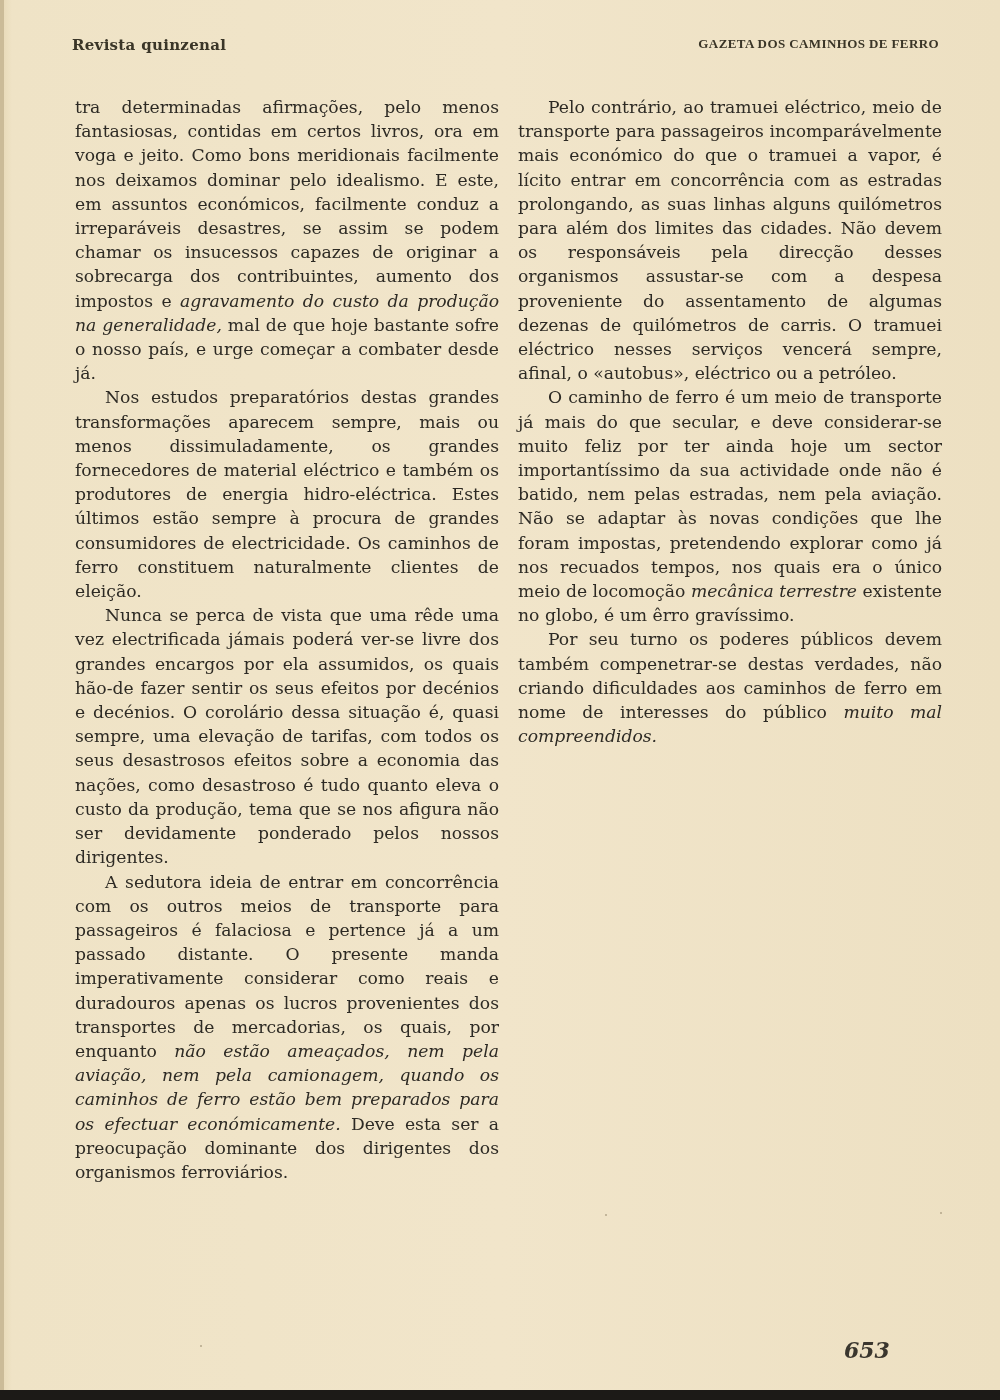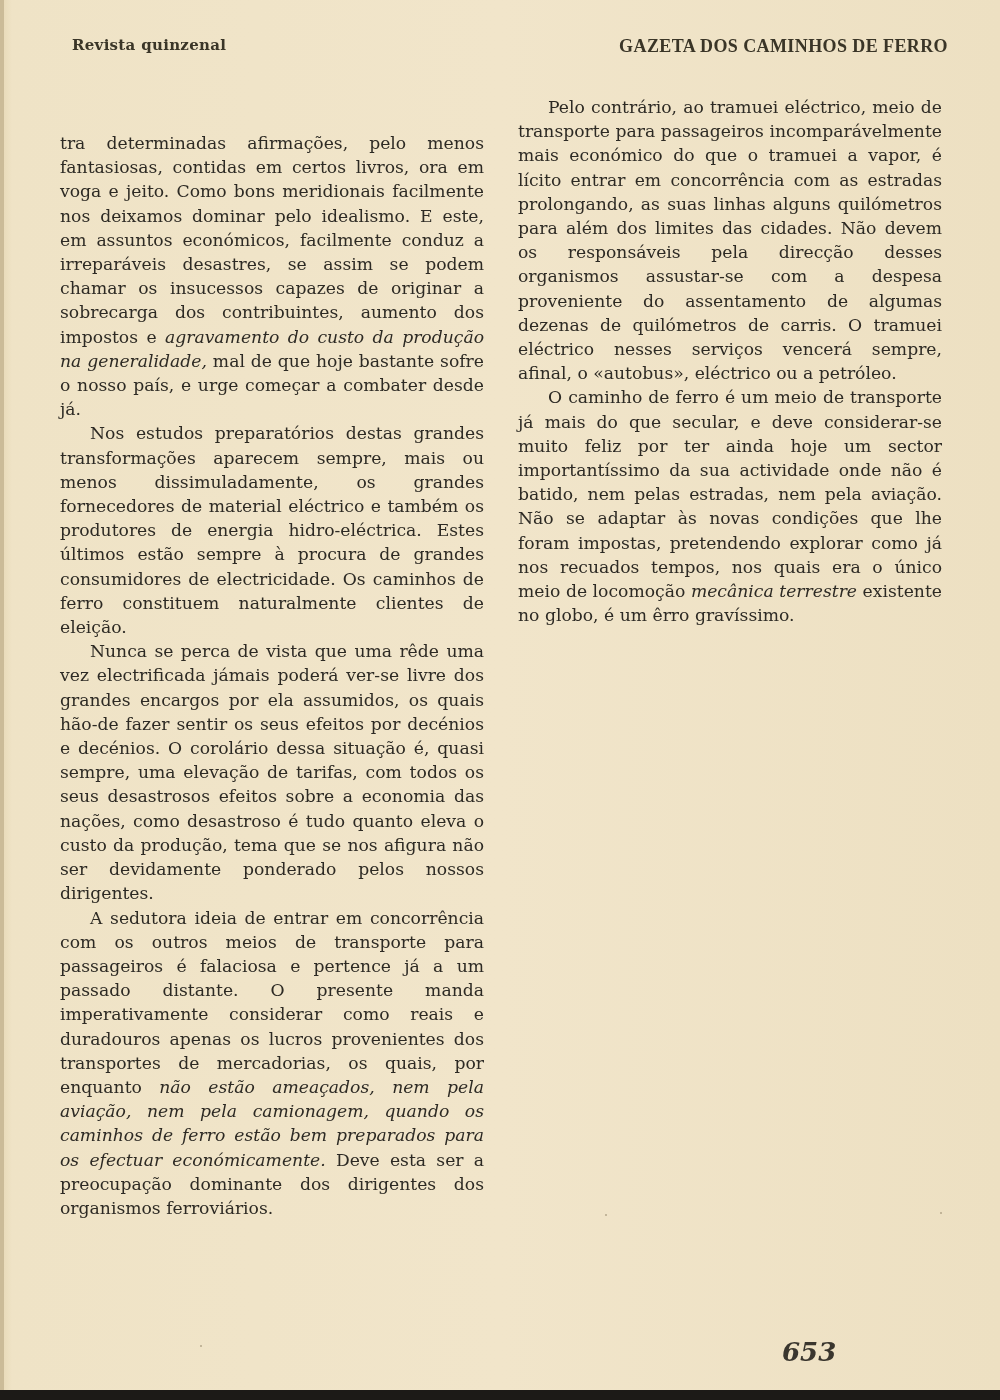--- a/index.html
+++ b/index.html
@@ -45,54 +45,54 @@
     position: absolute;
     left: 0; top: 0;
     font-family: "DejaVu Serif", serif;
     font-weight: bold;
     font-size: 15px;
     color: #3a3527;
     letter-spacing: 0.3px;
   }
   .header-right {
     position: absolute;
-    right: 0; top: 0;
+    right: 9px; top: 0;
     font-family: "Liberation Serif", serif;
     font-weight: bold;
-    font-size: 18px;
+    font-size: 13px;
     color: #3a3527;
     letter-spacing: 0.4px;
   }
   .column {
     position: absolute;
     top: 95px;
     width: 424px;
     font-size: 17.2px;
     line-height: 24.2px;
     text-align: justify;
     hyphens: manual;
   }
-  .col-left { left: 60px; margin-top: 36px; }
+  .col-left { left: 75px; }
   .col-right { left: 518px; }
   .para {
     margin: 0;
     text-indent: 0;
   }
   .para.indent { text-indent: 30px; }
   .para span.it {
     font-style: italic;
   }
   .page-number {
     position: absolute;
-    left: 782px;
+    left: 844px;
     top: 1337px;
     font-family: "DejaVu Serif", serif;
     font-style: italic;
     font-weight: bold;
-    font-size: 26px;
+    font-size: 22px;
     color: #3a362e;
   }
   .speck {
     position: absolute;
     width: 2px; height: 2px;
     border-radius: 1px;
     background: #8a7d62;
     opacity: 0.6;
   }
 </style>
@@ -109,20 +109,21 @@
 
   <div class="column col-left" id="col-0">
       <p class="para"><span>tra determinadas afirmações, pelo menos fantasiosas, contidas em certos livros, ora em voga e jeito. Como bons meridionais facilmente nos deixamos dominar pelo idealismo. E este, em assuntos económicos, facilmente conduz a irreparáveis desastres, se assim se podem chamar os insucessos capazes de originar a sobrecarga dos contribuintes, aumento dos impostos e </span><span class="it">agravamento do custo da produção na generalidade,</span><span> mal de que hoje bastante sofre o nosso país, e urge começar a combater desde já.</span></p>
       <p class="para indent"><span>Nos estudos preparatórios destas grandes transformações aparecem sempre, mais ou menos dissimuladamente, os grandes fornecedores de material eléctrico e também os produtores de energia hidro-eléctrica. Estes últimos estão sempre à procura de grandes consumidores de electricidade. Os caminhos de ferro constituem naturalmente clientes de eleição.</span></p>
       <p class="para indent"><span>Nunca se perca de vista que uma rêde uma vez electrificada jámais poderá ver-se livre dos grandes encargos por ela assumidos, os quais hão-de fazer sentir os seus efeitos por decénios e decénios. O corolário dessa situação é, quasi sempre, uma elevação de tarifas, com todos os seus desastrosos efeitos sobre a economia das nações, como desastroso é tudo quanto eleva o custo da produção, tema que se nos afigura não ser devidamente ponderado pelos nossos dirigentes.</span></p>
       <p class="para indent"><span>A sedutora ideia de entrar em concorrência com os outros meios de transporte para passageiros é falaciosa e pertence já a um passado distante. O presente manda imperativamente considerar como reais e duradouros apenas os lucros provenientes dos transportes de mercadorias, os quais, por enquanto </span><span class="it">não estão ameaçados, nem pela aviação, nem pela camionagem, quando os caminhos de ferro estão bem preparados para os efectuar económicamente.</span><span> Deve esta ser a preocupação dominante dos dirigentes dos organismos ferroviários.</span></p>
     </div>
   <div class="column col-right" id="col-1">
       <p class="para indent"><span>Pelo contrário, ao tramuei eléctrico, meio de transporte para passageiros incomparávelmente mais económico do que o tramuei a vapor, é lícito entrar em concorrência com as estradas prolongando, as suas linhas alguns quilómetros para além dos limites das cidades. Não devem os responsáveis pela direcção desses organismos assustar-se com a despesa proveniente do assentamento de algumas dezenas de quilómetros de carris. O tramuei eléctrico nesses serviços vencerá sempre, afinal, o «autobus», eléctrico ou a petróleo.</span></p>
       <p class="para indent"><span>O caminho de ferro é um meio de transporte já mais do que secular, e deve considerar-se muito feliz por ter ainda hoje um sector importantíssimo da sua actividade onde não é batido, nem pelas estradas, nem pela aviação. Não se adaptar às novas condições que lhe foram impostas, pretendendo explorar como já nos recuados tempos, nos quais era o único meio de locomoção </span><span class="it">mecânica terrestre</span><span> existente no globo, é um êrro gravíssimo.</span></p>
+      <p class="para indent"><span>Por seu turno os poderes públicos devem também compenetrar-se destas verdades, não criando dificuldades aos caminhos de ferro em nome de interesses do público </span><span class="it">muito mal compreendidos.</span></p>
     </div>
 
   <div class="page-number">653</div>
 
   <div class="speck" style="left:940px;top:1212px;"></div>
   <div class="speck" style="left:605px;top:1214px;"></div>
   <div class="speck" style="left:200px;top:1345px;"></div>
 </div>
 <div class="bottom-strip"></div>
 

